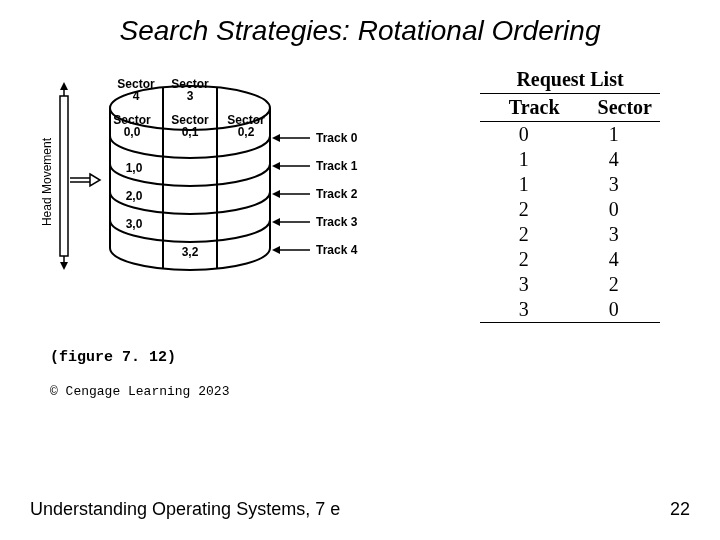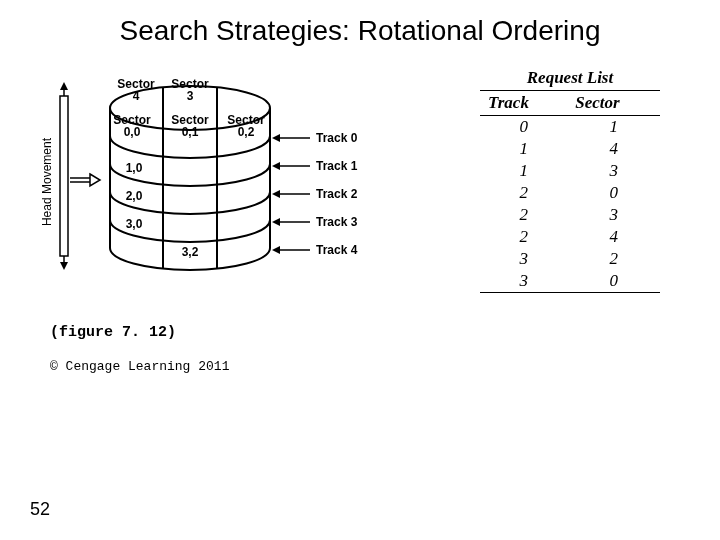--- a/index.html
+++ b/index.html
@@ -9,56 +9,56 @@
     height: 540px;
     font-family: Arial, sans-serif;
     background: #fff;
     position: relative;
   }
   .title {
     text-align: center;
     font-size: 28px;
     padding-top: 14px;
     line-height: 1.2;
+    font-style: italic;
   }
   .content {
     display: flex;
     flex-direction: row;
     align-items: flex-start;
     margin-top: 20px;
     padding: 0 30px;
   }
   .figure-area {
     position: relative;
     width: 380px;
     height: 230px;
   }
   .table-area {
     width: 240px;
     margin-left: 40px;
     font-family: "Times New Roman", serif;
-    font-size: 17px;
-    font-style: italic;
+    font-size: 20px;
   }
   .table-title {
     text-align: center;
     font-weight: bold;
     margin-bottom: 2px;
   }
   .req-table {
     border-collapse: collapse;
     margin: 0 auto;
     width: 180px;
   }
   .req-table th {
     border-top: 1.5px solid #000;
     border-bottom: 1.5px solid #000;
     font-weight: bold;
     padding: 2px 8px;
-    text-align: left;
+    text-align: right;
   }
   .req-table td {
     padding: 1px 8px;
     text-align: center;
   }
   .req-table tr.last-row td {
     border-bottom: 1.5px solid #000;
   }
   .caption {
     margin: 26px 50px 0 50px;
@@ -217,18 +217,19 @@
           </tr>
     </tbody>
       </table>
   </div>
 
 </div>
 
 <div class="caption">
   <span class="fig-label">(figure 7. 12)</span><br>
   <br>
-  <span class="copyright">© Cengage Learning 2011</span>
+  <span class="copyright">© Cengage Learning 2023</span>
 </div>
 
 <div class="footer">
-  <span>52</span>
+  <span>Understanding Operating Systems, 7 e</span>
+  <span>22</span>
 </div>
 
 </body></html>

